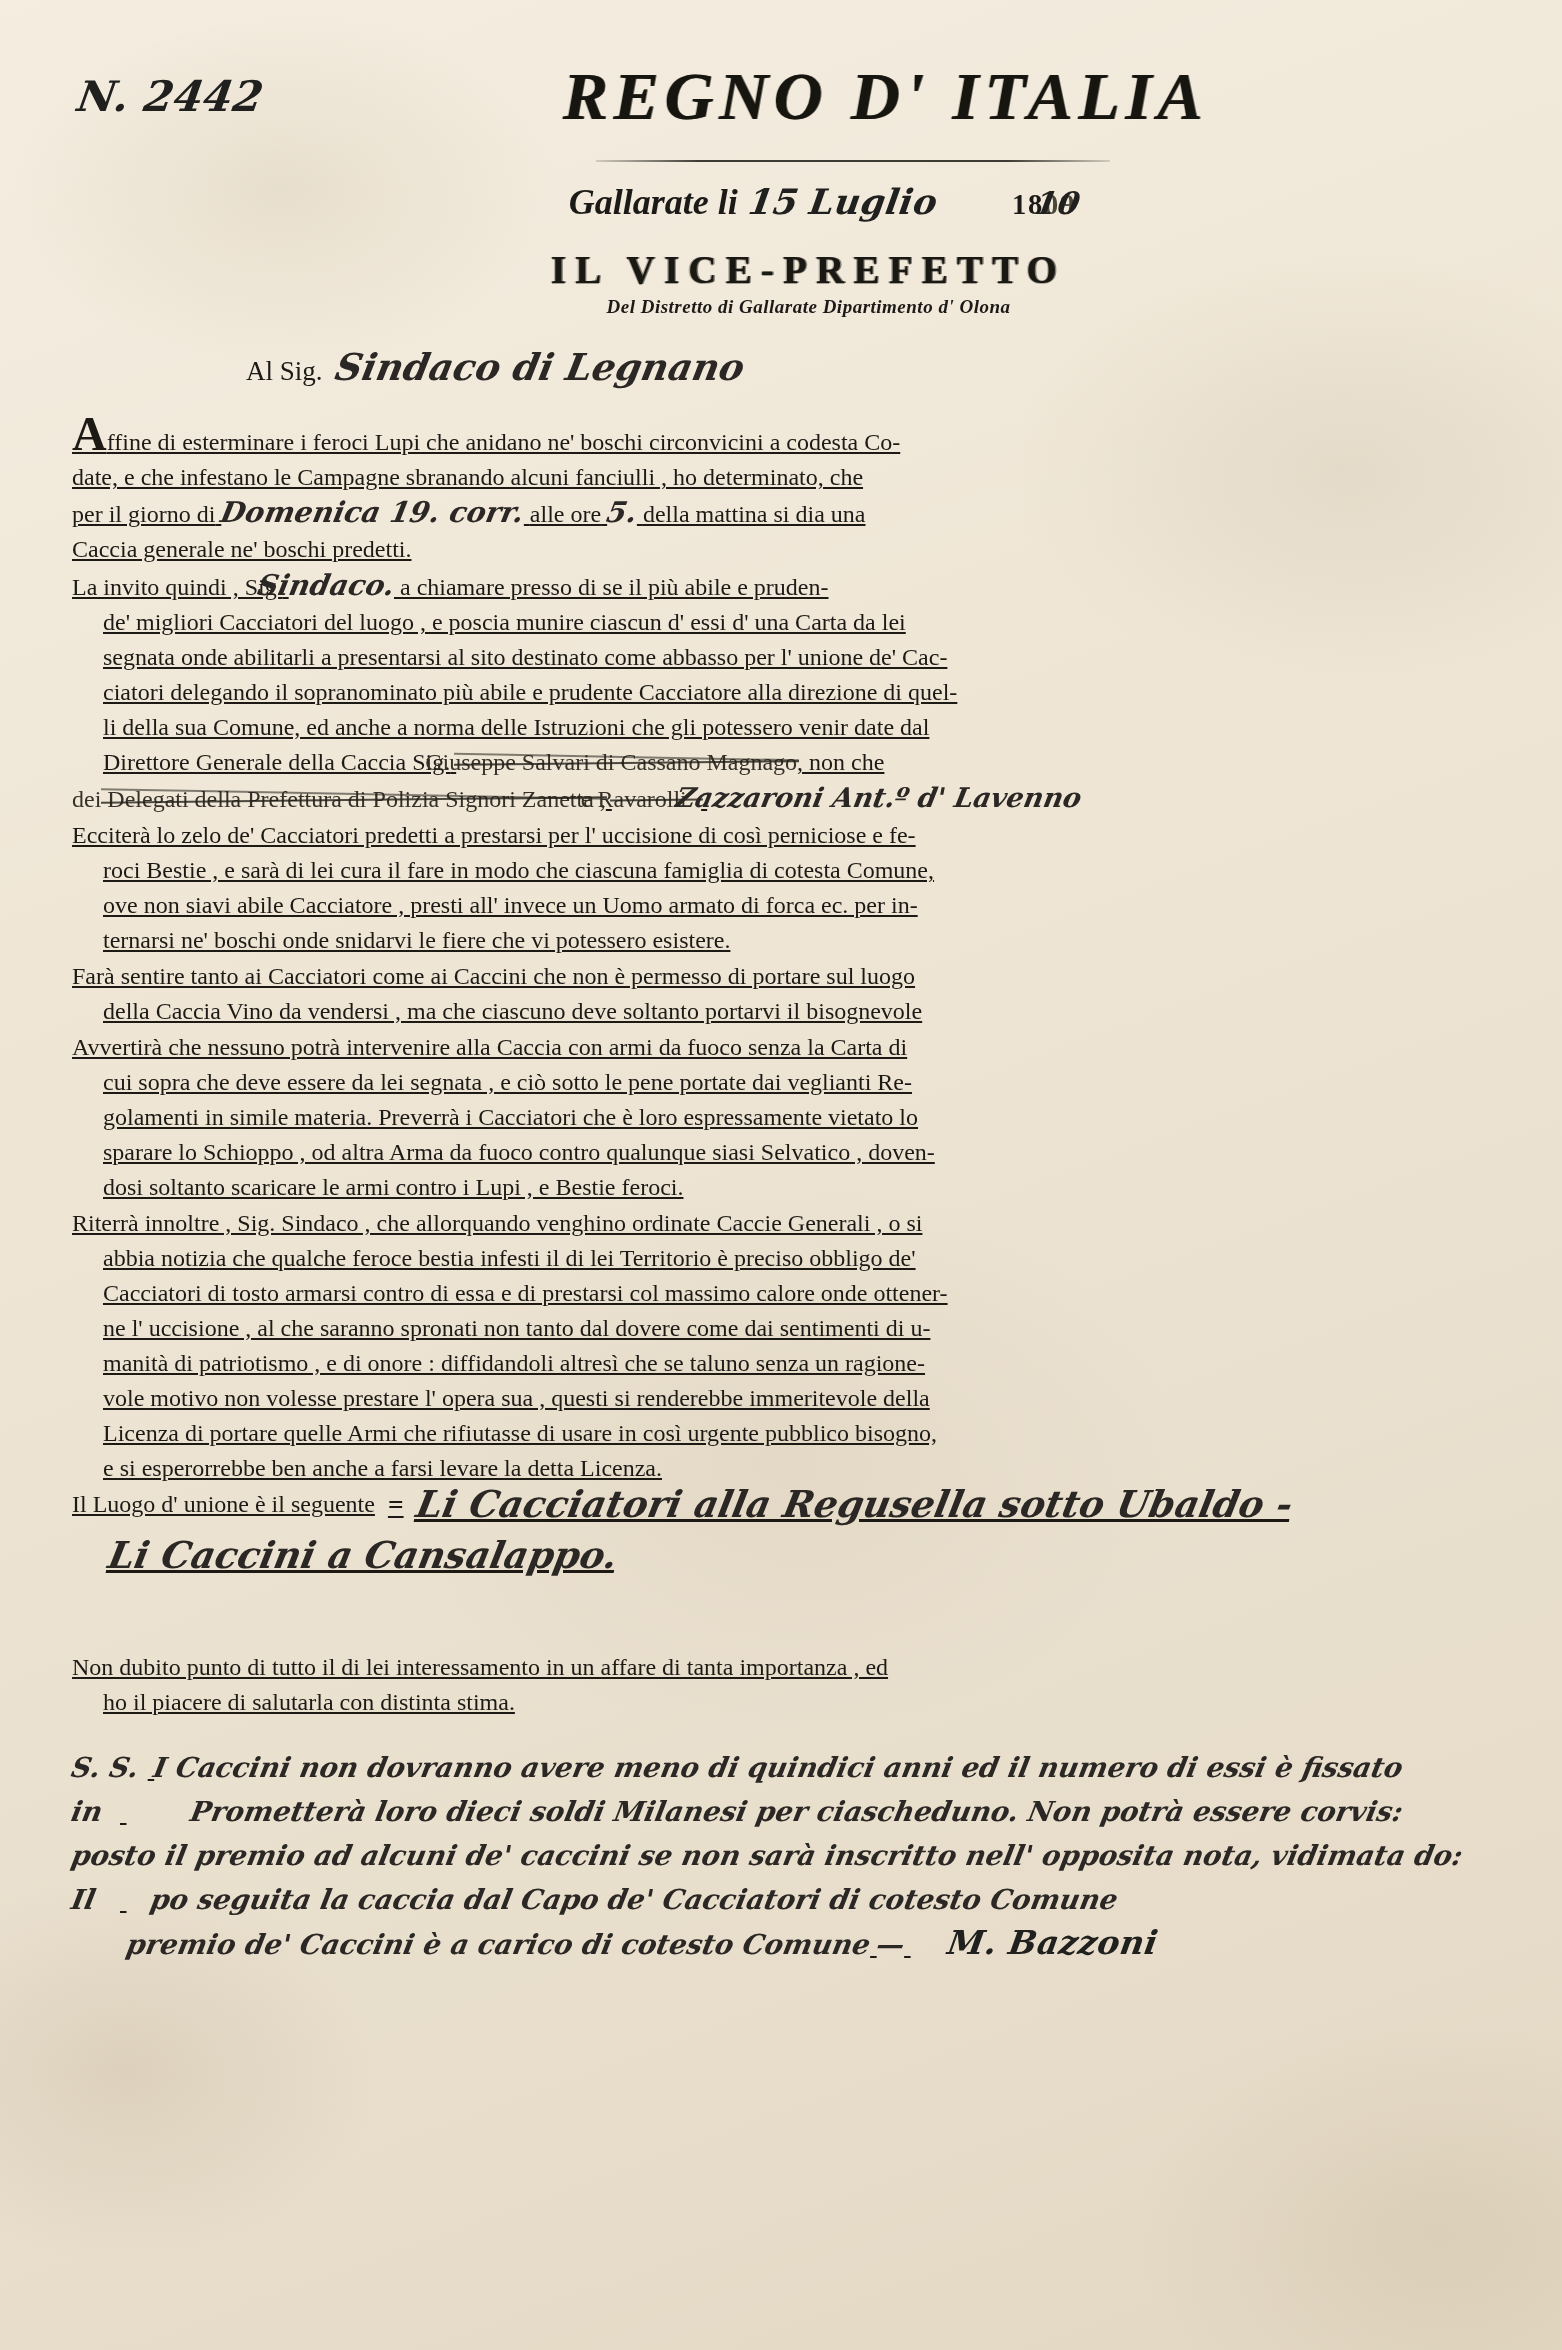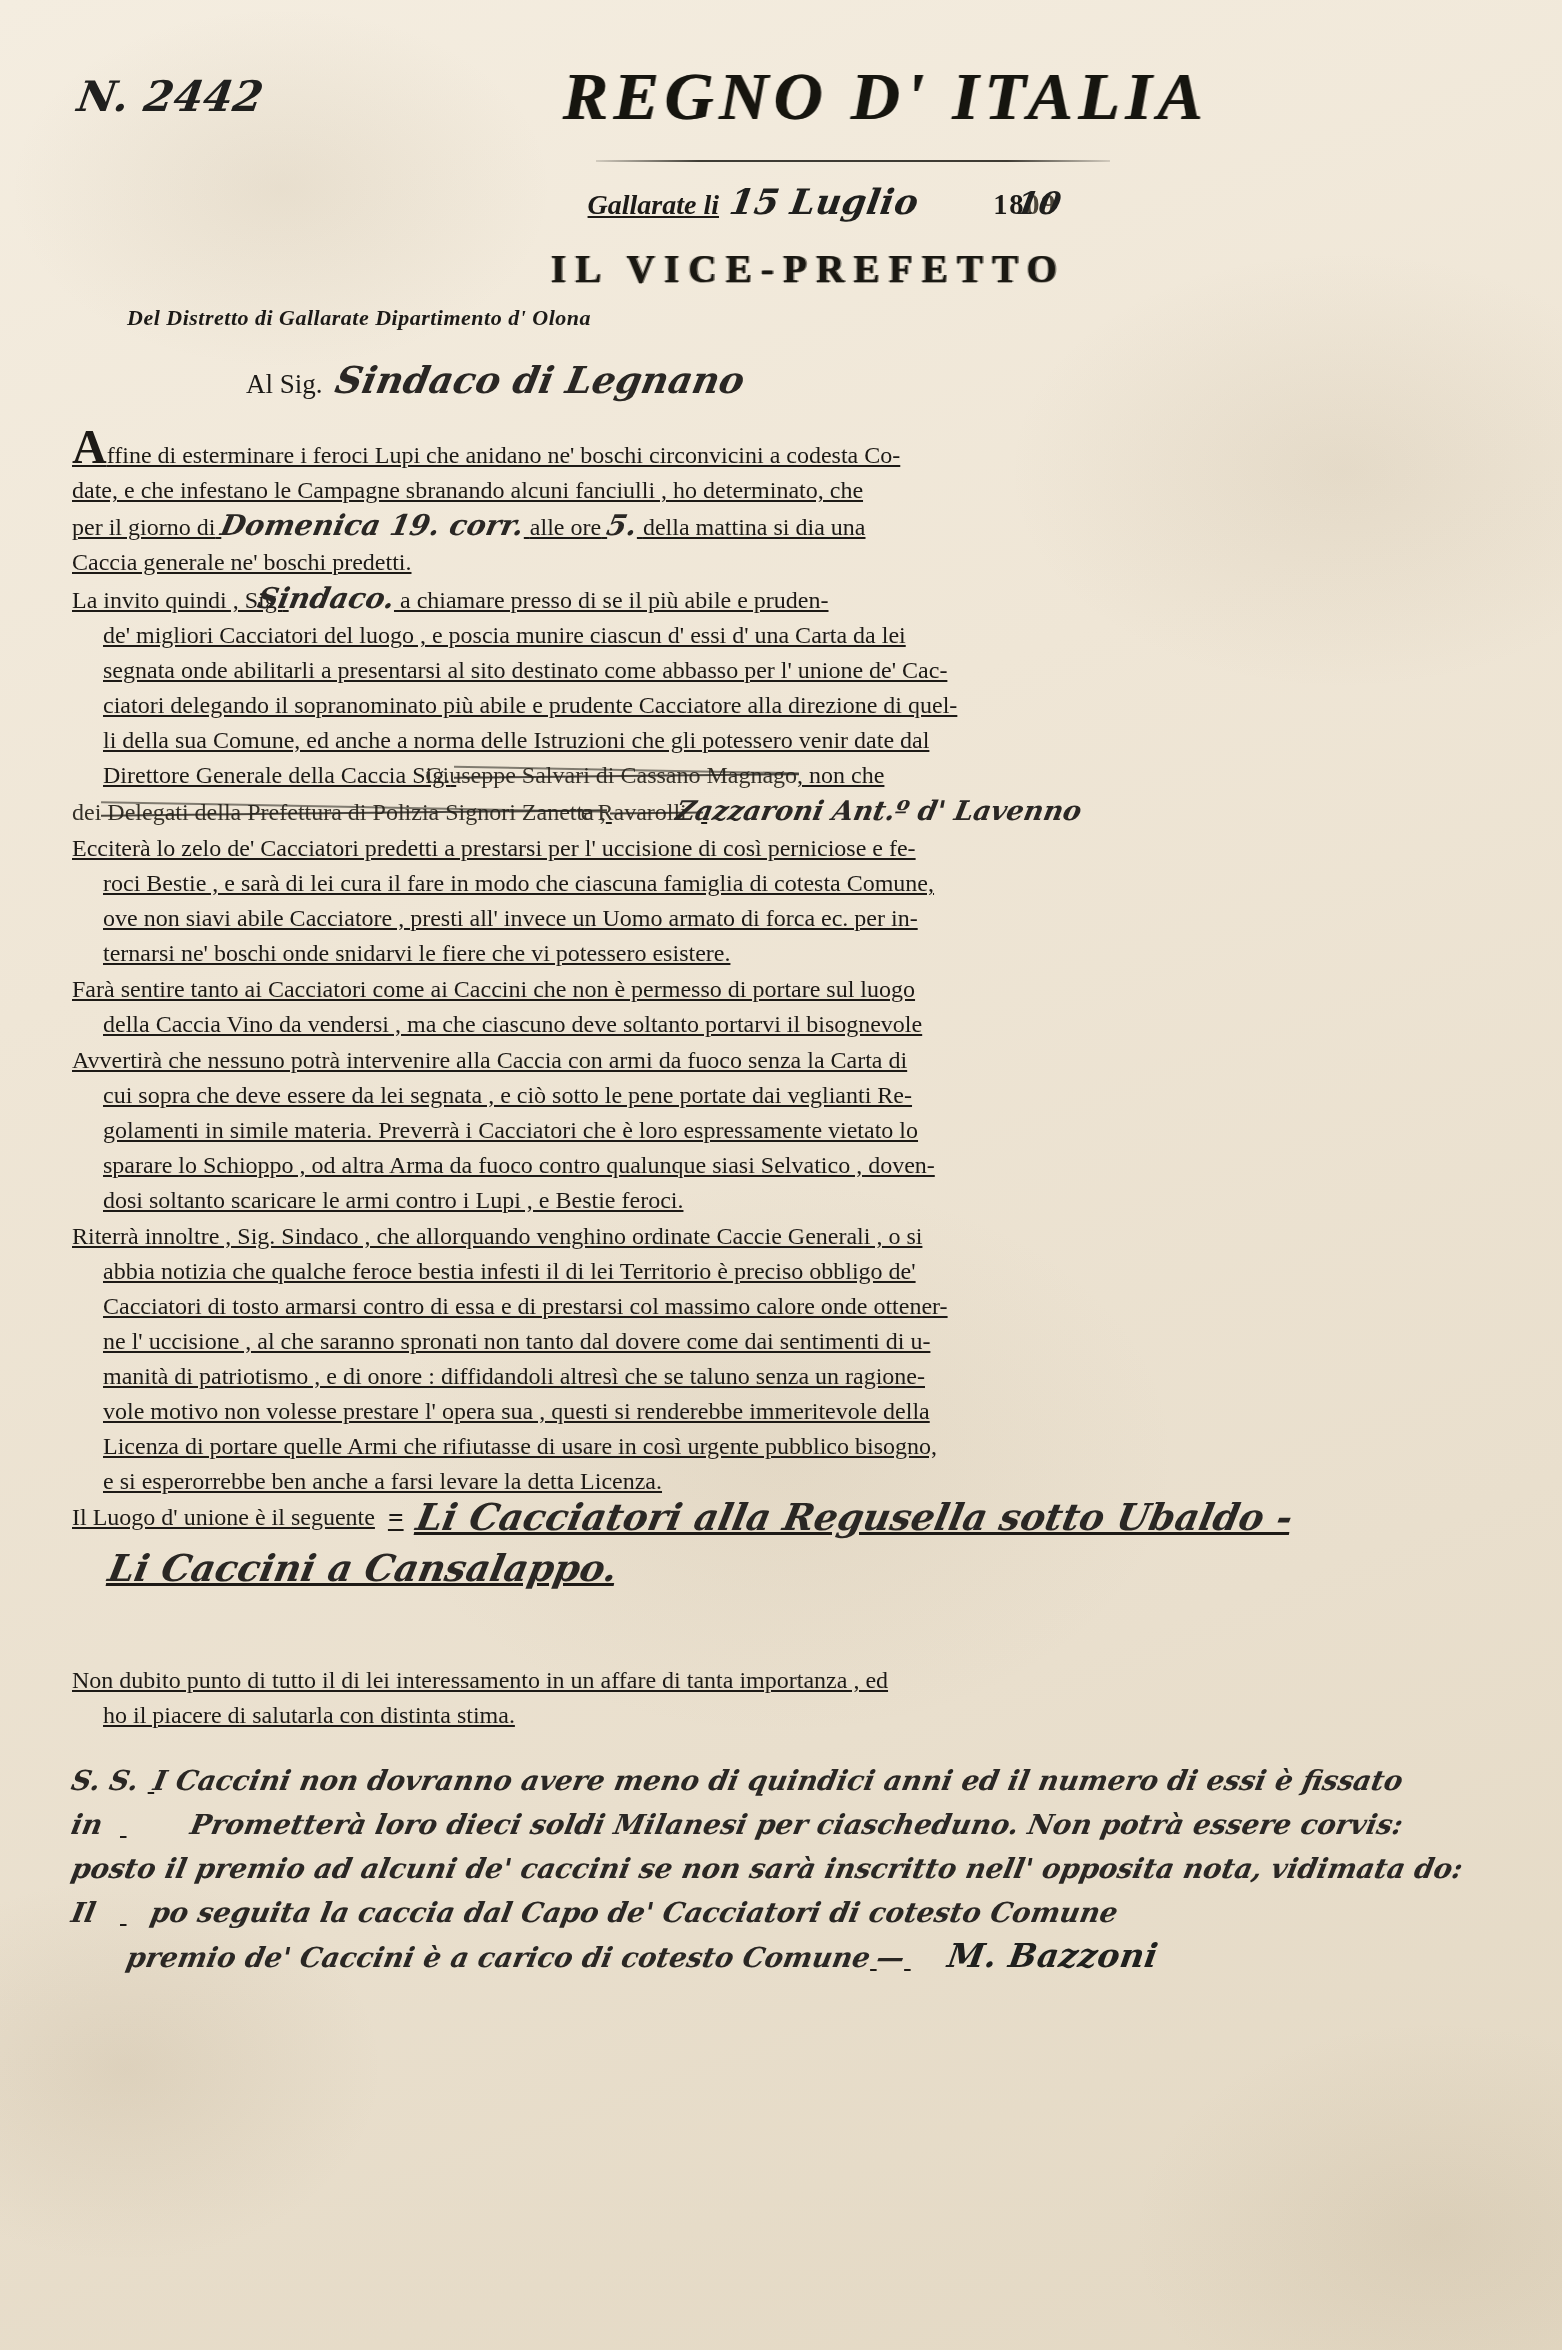--- a/index.html
+++ b/index.html
@@ -103,22 +103,21 @@
     justify-content: center;
     gap: 11px;
     margin-top: 18.4px;
     padding-left: 83px;
     font-size: 27px;
   }
   .dateline .city {
     font-family: "Liberation Serif", serif;
     font-style: italic;
     font-weight: 600;
-    font-size: 28px;
-    text-decoration: underline;
+    font-size: 36px;
   }
   .dateline .d-day { font-size: 35px; }
   .dateline .d-month { font-size: 35px; }
   .dateline .year {
     font-family: "Liberation Serif", serif;
     font-weight: 600;
     font-size: 28.5px;
     letter-spacing: 1.8px;
     margin-left: 64px;
     position: relative;
@@ -139,27 +138,27 @@
     padding-left: 55px;
     margin-top: 24px;
     font-family: "Liberation Serif", serif;
     font-weight: 700;
     font-size: 39px;
     letter-spacing: 9.2px;
     color: #1a1812;
     text-shadow: 1.4px 0 0 rgba(26,24,18,0.5), -1.4px 0 0 rgba(26,24,18,0.3), 0 0.9px 0 rgba(26,24,18,0.35);
   }
   .office-sub {
-    text-align: left;
+    text-align: center;
     padding-left: 55px;
-    margin-top: 14px;
+    margin-top: 4px;
     font-family: "Liberation Serif", serif;
     font-style: italic;
     font-weight: 600;
-    font-size: 22px;
+    font-size: 19px;
     letter-spacing: 0.5px;
   }
 
   .addressee {
     margin-top: 27.5px;
     padding-left: 174px;
     display: flex;
     align-items: baseline;
     gap: 13px;
   }

